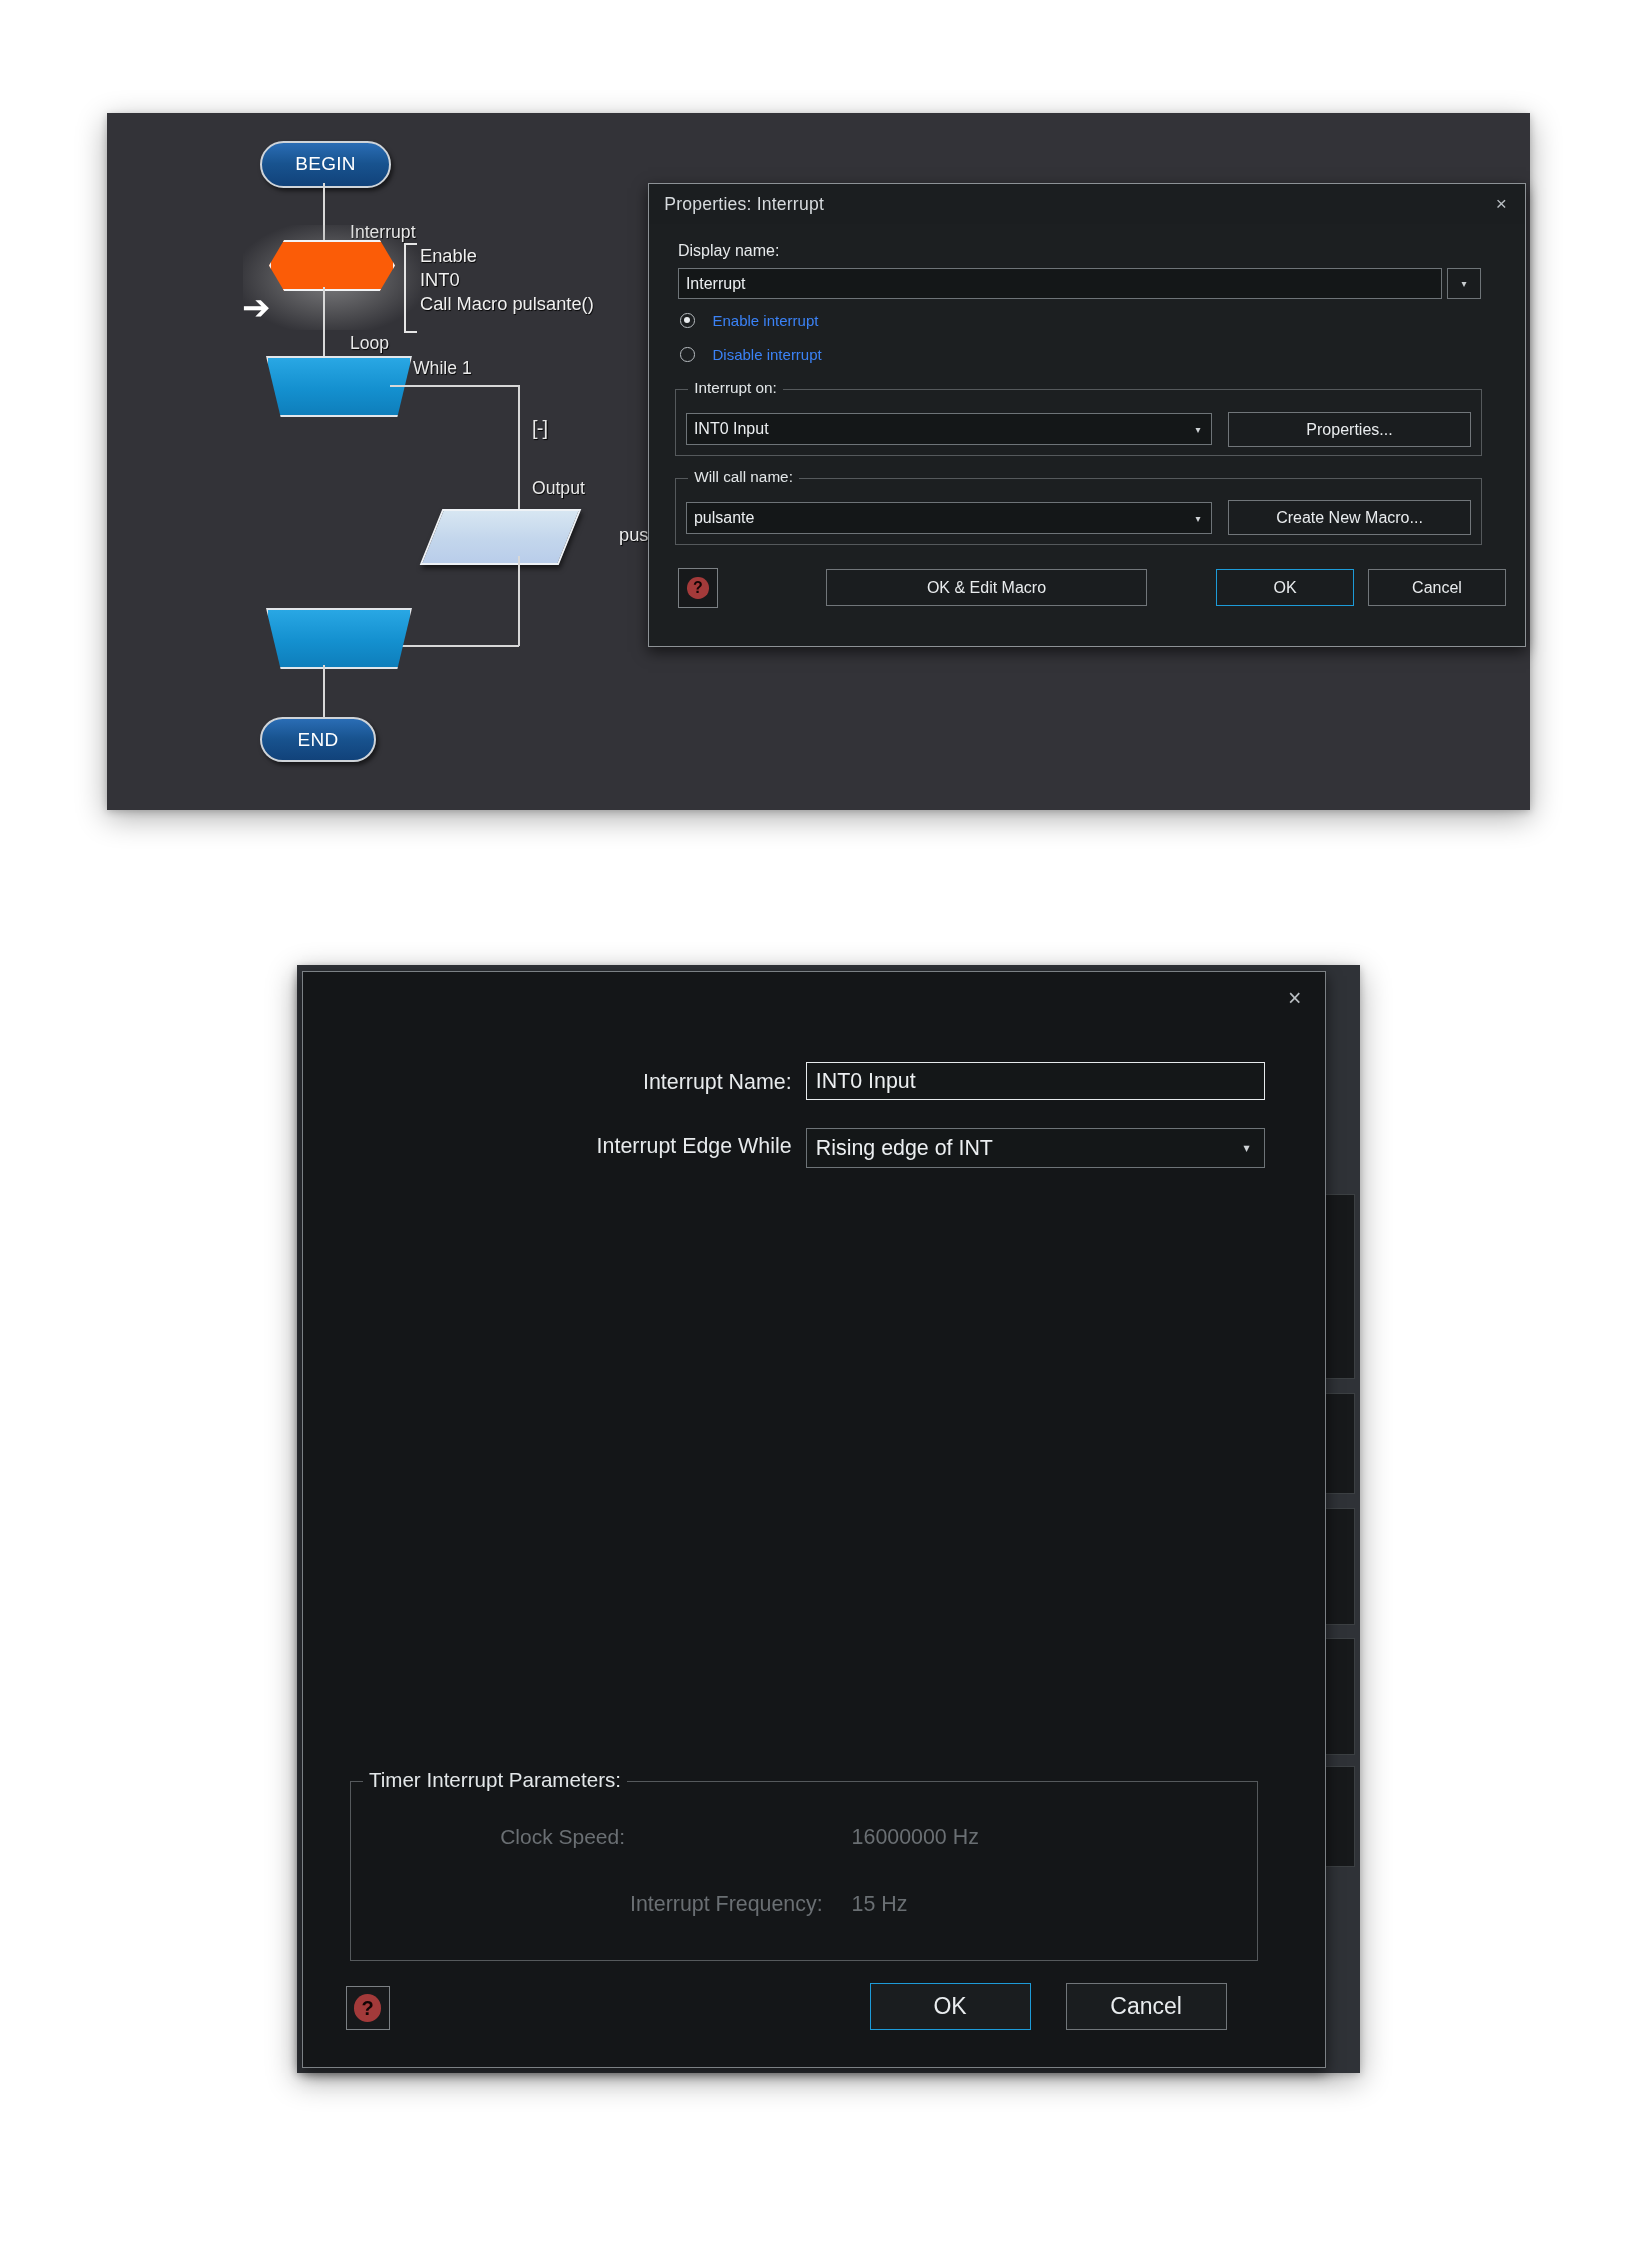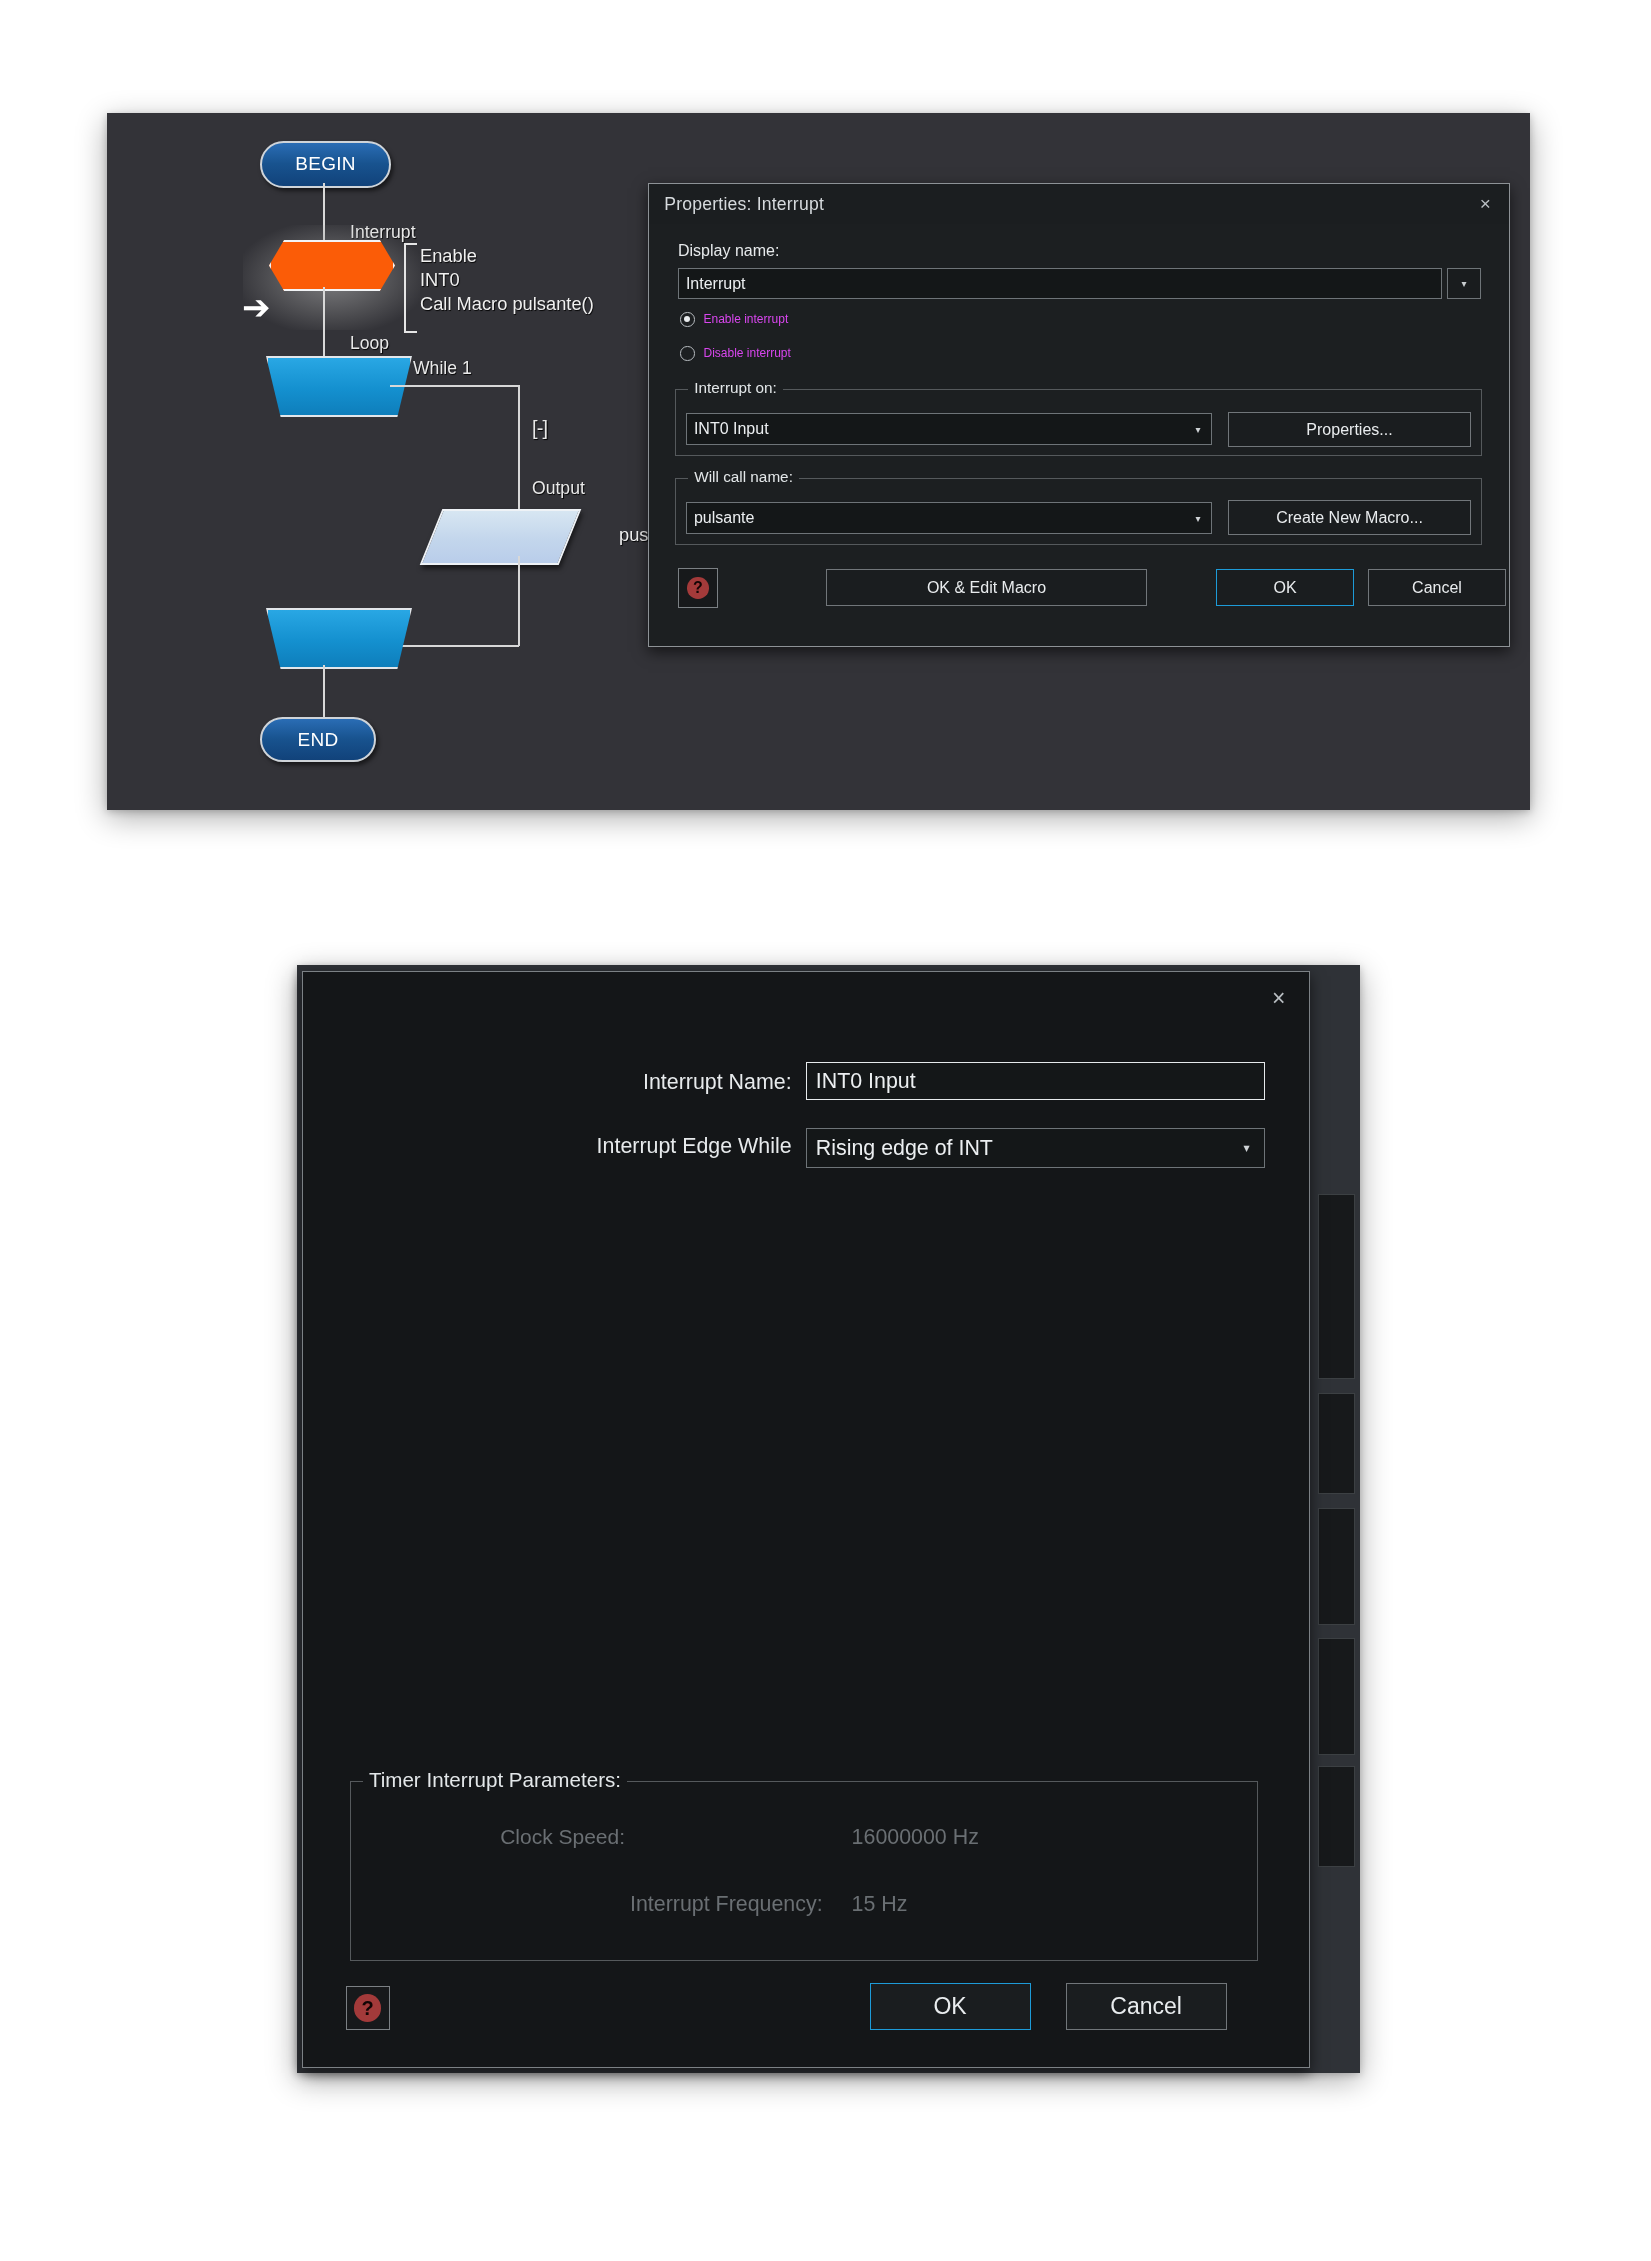--- a/index.html
+++ b/index.html
@@ -87,20 +87,21 @@
     text-shadow:0.8px 0.8px 0.8px #000;
   }
 
   
   .dlg {
     position:absolute;
     background:#1c1f21;
     border:1.5px solid #8d9296;
     box-shadow: 0 4.6px 13.8px rgba(0,0,0,.6);
     color:#dfe3e6;
+    padding-left:16px;
   }
   .dlg-title {
     position:absolute; left:0; top:0; right:0; height:40px;
     background:#1b1e20;
     display:flex; align-items:center;
   }
   .dlg-title .t {
     margin-left:15.3px; font-size:17.6px; color:#d6dadd; letter-spacing:0.2px;
   }
   .dlg-close {
@@ -134,21 +135,21 @@
 
   .radio { position:absolute; display:flex; align-items:center; }
   .radio .mark {
     width:14.5px; height:14.5px; border:1.5px solid #b7bcc0; border-radius:50%;
     display:inline-block; position:relative; box-sizing:border-box;
   }
   .radio.on .mark::after{
     content:""; position:absolute; left:2.7px; top:2.7px; width:6.1px; height:6.1px;
     border-radius:50%; background:#e9ecee;
   }
-  .radio .txt { margin-left:9px; font-size:12px; color:#d946ef; white-space:nowrap; }
+  .radio .txt { margin-left:18px; font-size:15px; color:#3b82f6; white-space:nowrap; }
 
   .group {
     position:absolute; border:0.8px solid #55595c; box-sizing:border-box;
   }
   .group-title {
     position:absolute; top:-10.7px; left:12.2px; padding:0 6.1px;
     background:#1c1f21; font-size:15.3px; color:#e3e7e9; white-space:nowrap;
   }
 
   .btn {

